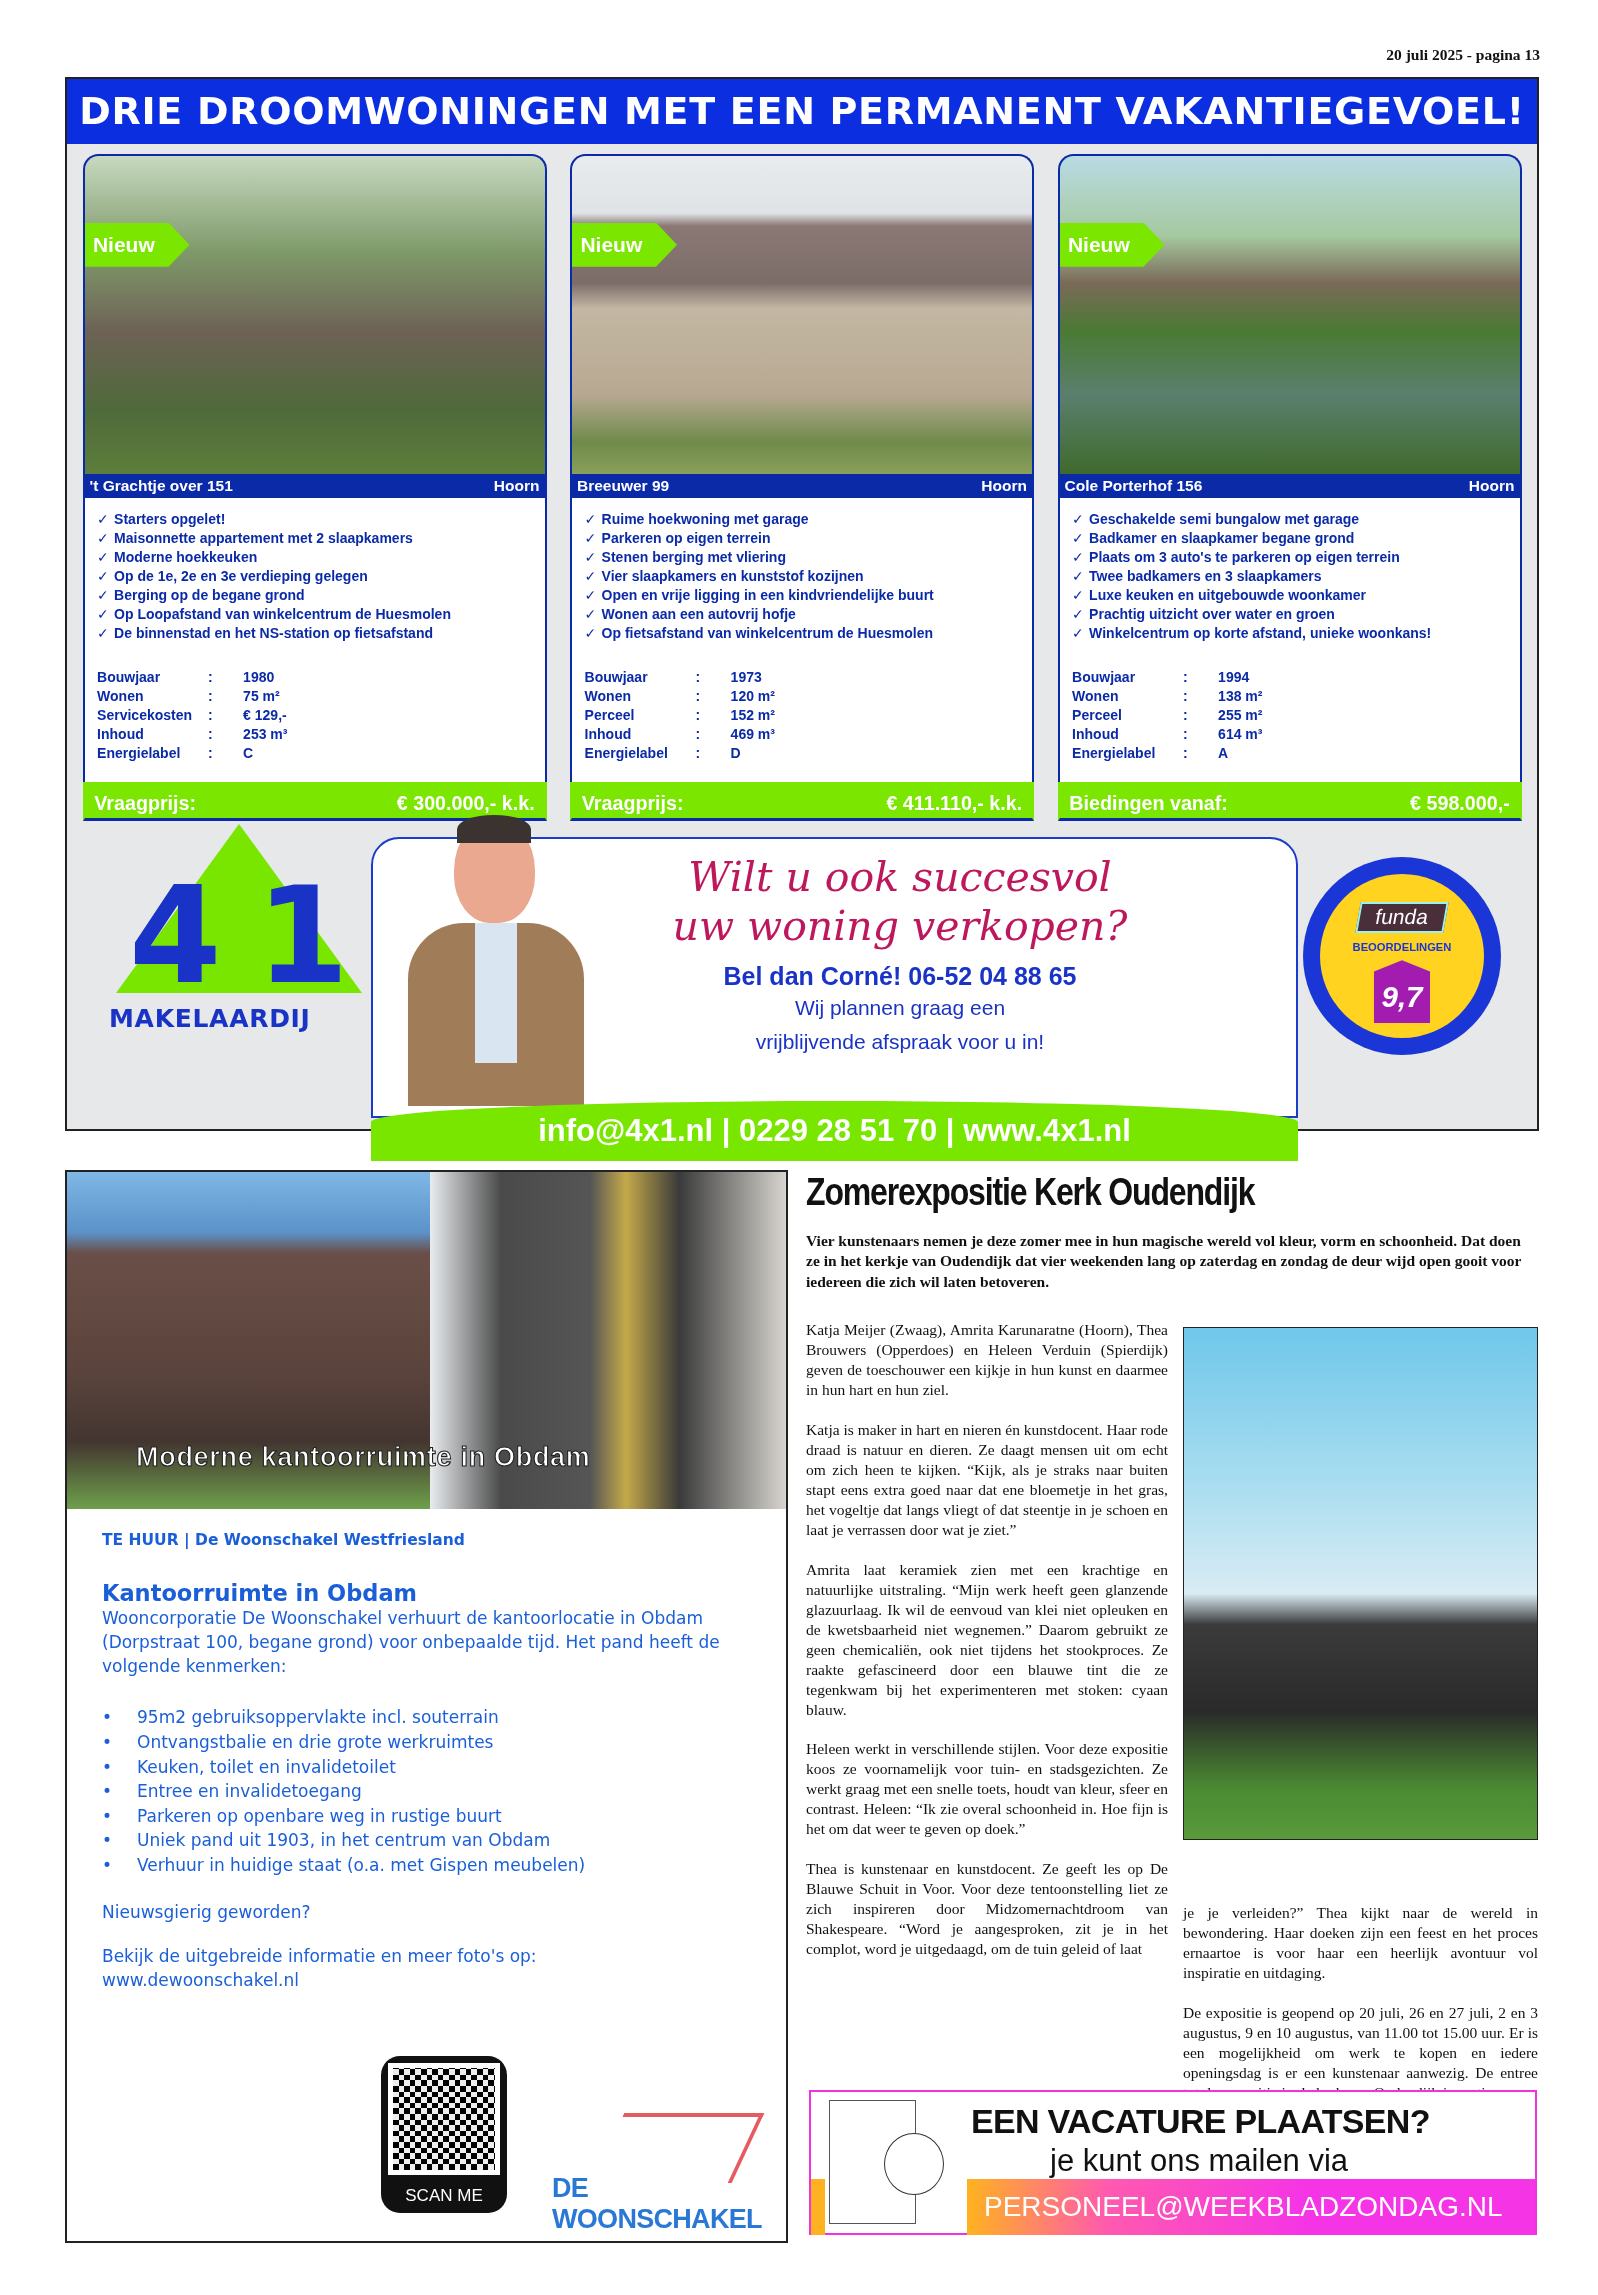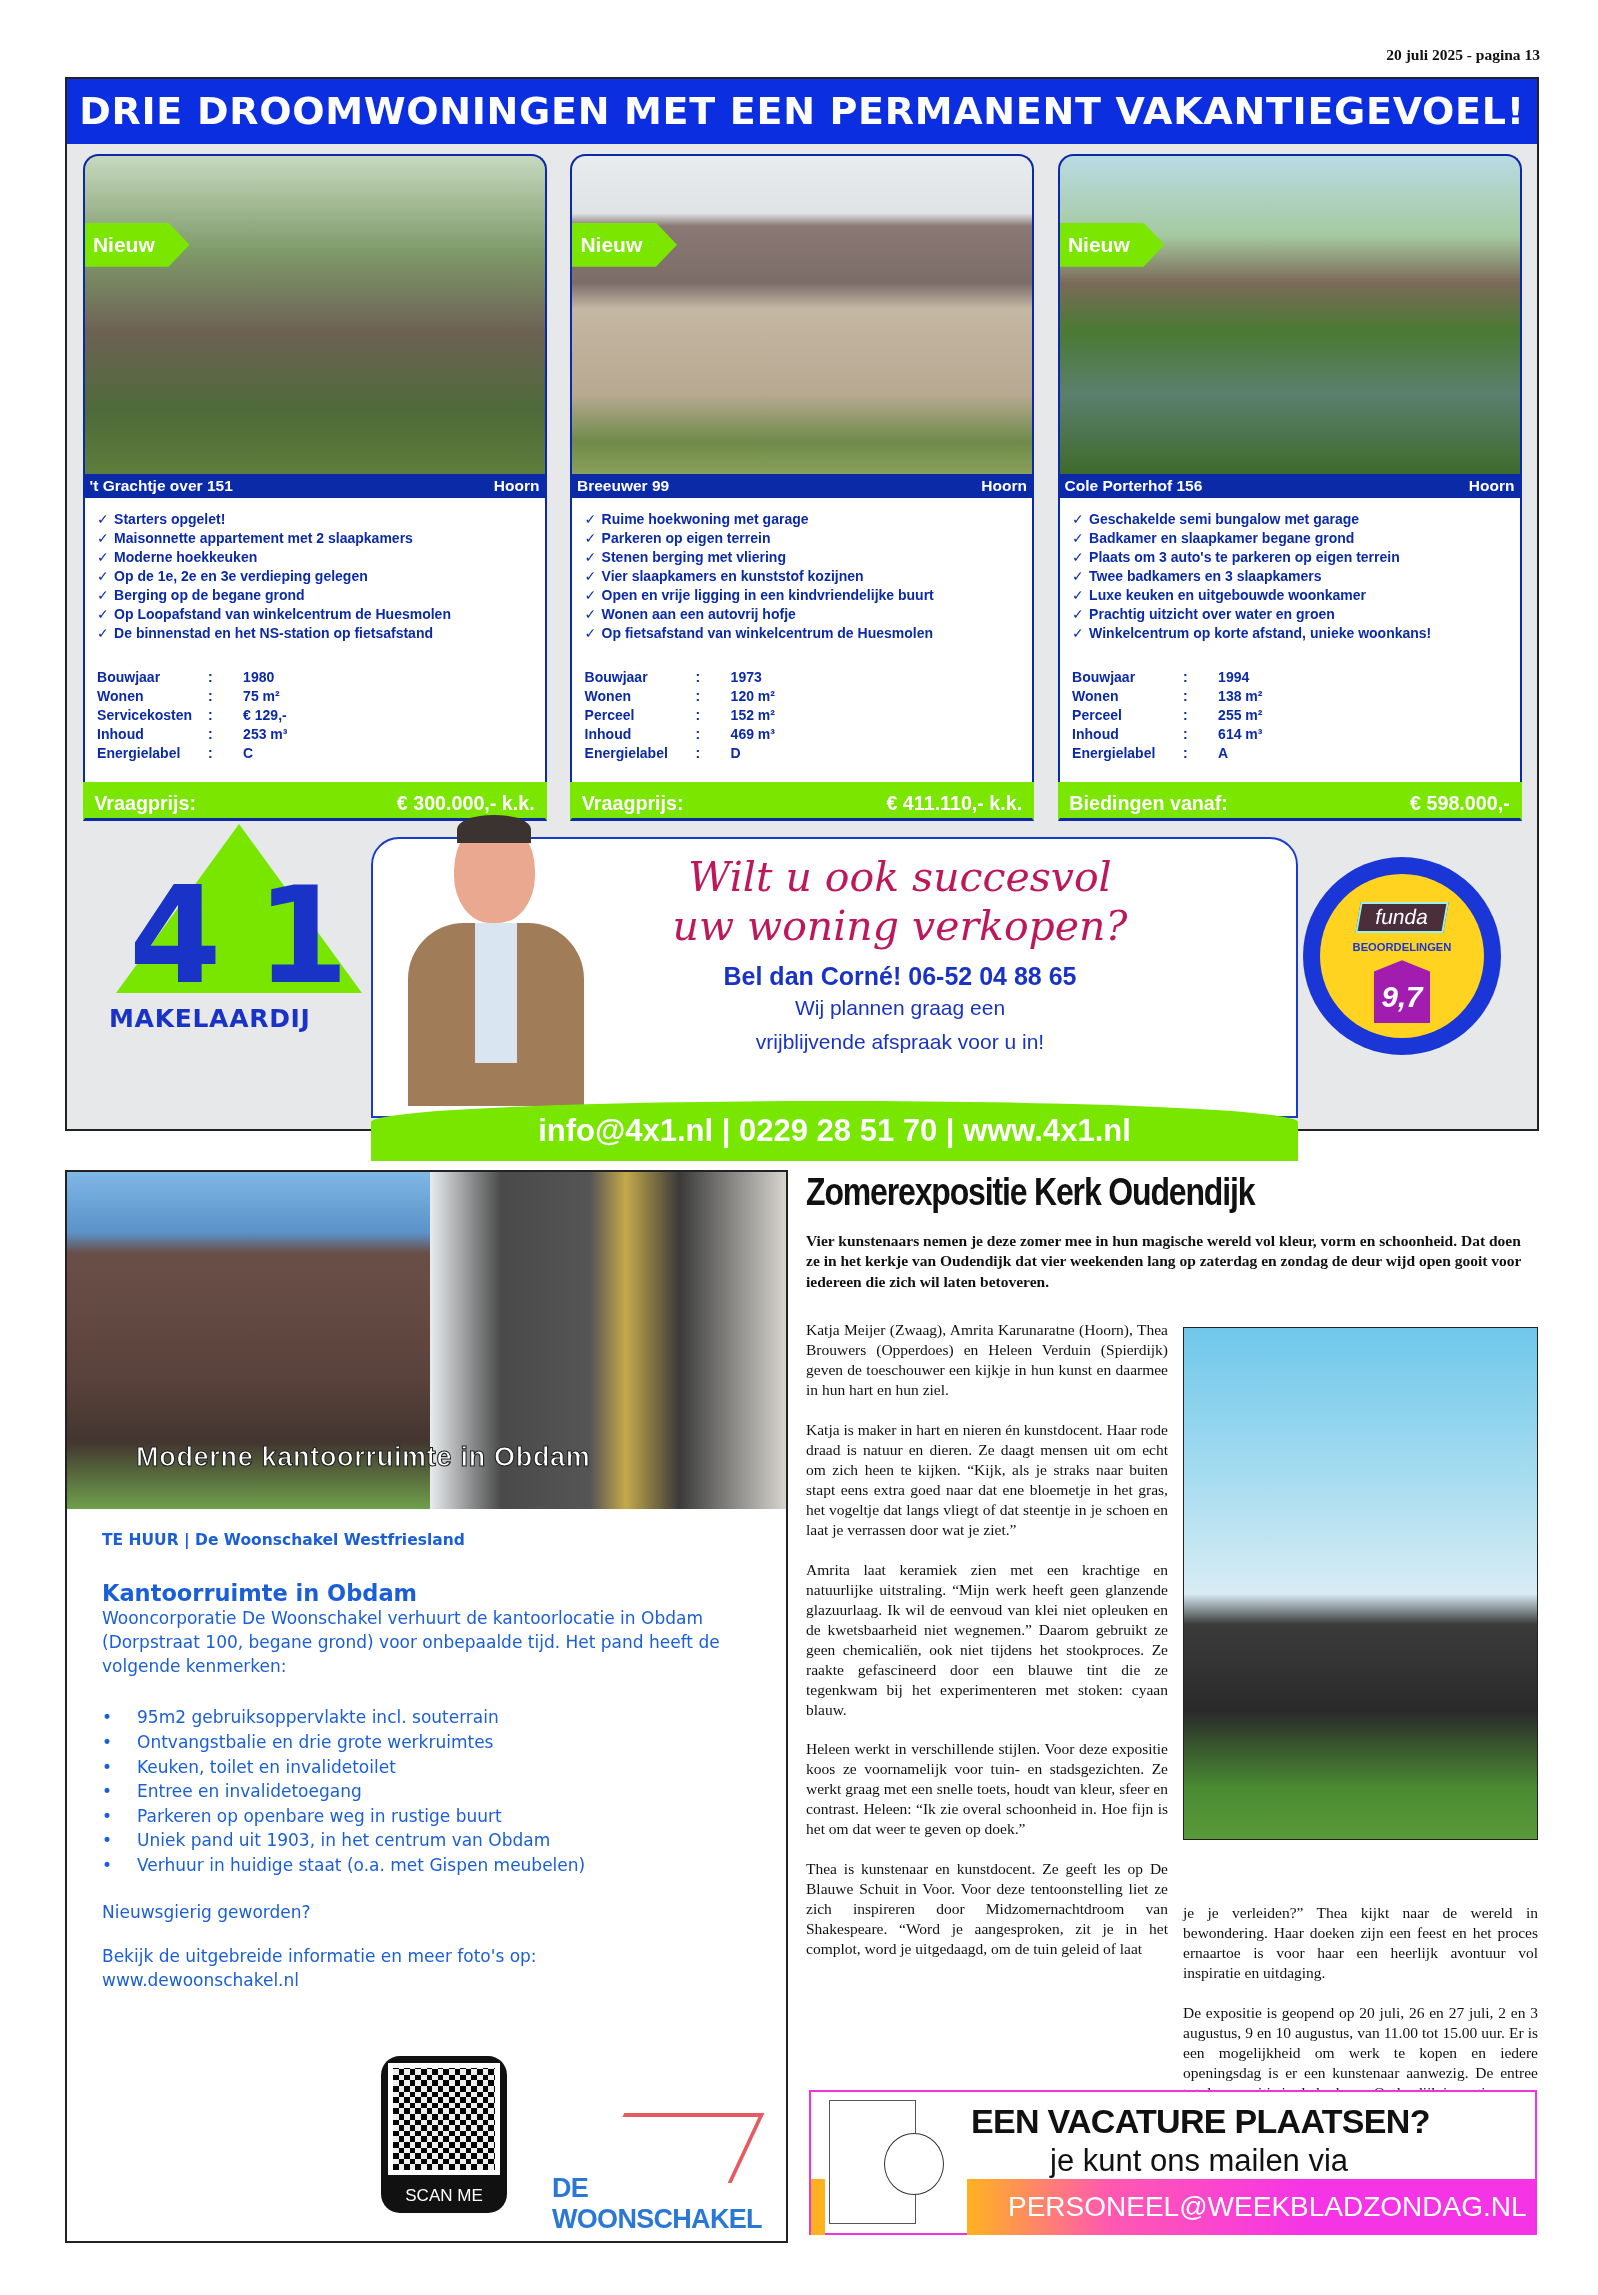--- a/index.html
+++ b/index.html
@@ -86,21 +86,21 @@
     .art-photo { position: absolute; left: 377px; top: 7px; width: 355px; height: 513px; border: 1.4px solid #222; background: linear-gradient(180deg, #6fc7ea 0%, #a8ddf0 30%, #d9ecf4 52%, #3b3b3b 58%, #2a2a2a 75%, #4a8a32 90%, #5a9a3a 100%); }
     .art-col2-text { position: absolute; left: 377px; top: 583px; width: 355px; }
     .art-sign { font-family: "Liberation Serif", serif; font-weight: bold; font-size: 15.5px; color: #111; }
 
     .vacature { position: absolute; left: 809px; top: 2090px; width: 728px; height: 145px; border: 2.1px solid #ee33e0; background: #fff; }
     .vac-icon-doc { position: absolute; left: 18px; top: 8.4px; width: 87px; height: 124px; border: 1.4px solid #555; background: #fff; }
     .vac-icon-lens { position: absolute; left: 73px; top: 41px; width: 60px; height: 62px; border: 1.4px solid #333; border-radius: 50%; background: #fff; }
     .vac-strip-left { position: absolute; left: 0; top: 87px; width: 14px; height: 56px; background: #ffb21f; }
     .vac-title { position: absolute; left: 160px; top: 9.8px; font-weight: bold; font-size: 34px; color: #111; letter-spacing: -0.7px; }
     .vac-sub { position: absolute; left: 239px; top: 51px; font-size: 31px; color: #111; }
-    .vac-email { position: absolute; left: 156px; top: 87px; right: 0; height: 56px; background: linear-gradient(90deg, #ffb21f 0%, #ff59b0 25%, #f534e6 60%, #f534e6 100%); color: #fff; font-size: 28px; line-height: 56px; padding-left: 41px; }
+    .vac-email { position: absolute; left: 156px; top: 87px; right: 0; height: 56px; background: linear-gradient(90deg, #ffb21f 0%, #ff59b0 25%, #f534e6 60%, #f534e6 100%); color: #fff; font-size: 28px; line-height: 56px; padding-left: 17px; }
   </style>
 </head>
 <body>
 
 <div class="page-header">20 juli 2025 - pagina 13</div>
 
 <section class="ad4x1">
   <div class="ad4x1-banner">DRIE DROOMWONINGEN MET EEN PERMANENT VAKANTIEGEVOEL!</div>
 
   <div class="cards">

